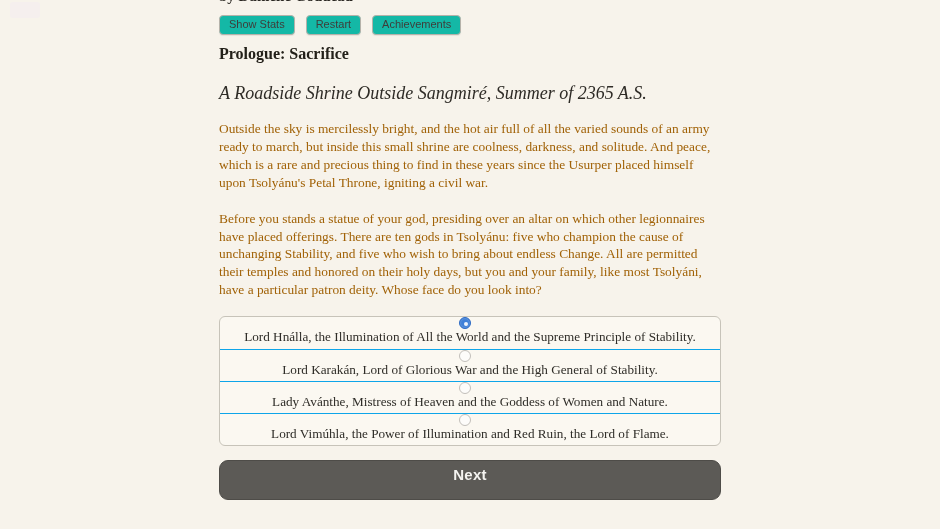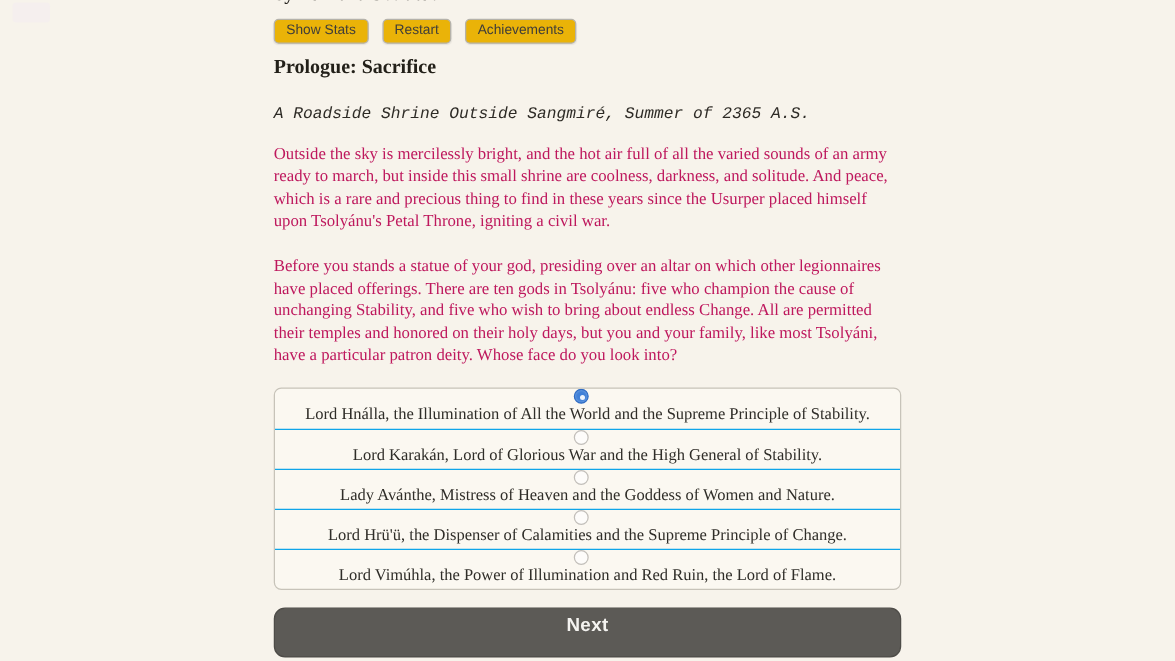--- a/index.html
+++ b/index.html
@@ -17,29 +17,29 @@
   }
   .container { width:502px; margin:0 auto; position:relative; }
   .author-line {
     position:absolute; top:-12px; left:0;
     font-size:15px; font-weight:700; color:#2a2722; white-space:nowrap;
   }
   .toolbar { padding-top:15px; display:flex; gap:11px; }
   .tbtn {
     font-family:"Liberation Sans","DejaVu Sans",sans-serif;
     font-size:11px; color:#3f3d3a;
-    background:#eab308;
+    background:#14b8a6;
     border:1px solid #b5b2aa; border-radius:4px;
     padding:2px 9px 3px;
     box-shadow:0 1px 1px rgba(0,0,0,0.07);
     cursor:pointer; line-height:13px;
   }
   .heading { margin-top:10px; font-size:16px; font-weight:700; color:#232019; }
-  .scene-line { margin-top:20px; font-style:italic; font-size:13px; color:#2e2b26;font-family:Liberation Mono, monospace; }
-  .para { margin-top:16px; font-size:13.4px; line-height:17.9px; color:#be185d; text-align:left; }
+  .scene-line { margin-top:20px; font-style:italic; font-size:18px; color:#2e2b26; }
+  .para { margin-top:16px; font-size:13.4px; line-height:17.9px; color:#a16207; text-align:left; }
   .para + .para { margin-top:18px; }
   .choice-list {
     margin-top:17px;
     background:#fbf8f1;
     border:1px solid #c7c3b9;
     border-radius:6px;
     overflow:hidden;
   }
   .choice-row {
     display:flex; align-items:center;
@@ -109,24 +109,20 @@
     <div class="choice-row">
       <span class="radio"></span>
       <span class="choice-label">Lord Karakán, Lord of Glorious War and the High General of Stability.</span>
     </div>
     <div class="choice-row">
       <span class="radio"></span>
       <span class="choice-label">Lady Avánthe, Mistress of Heaven and the Goddess of Women and Nature.</span>
     </div>
     <div class="choice-row">
       <span class="radio"></span>
-      <span class="choice-label">Lord Hrü'ü, the Dispenser of Calamities and the Supreme Principle of Change.</span>
-    </div>
-    <div class="choice-row">
-      <span class="radio"></span>
       <span class="choice-label">Lord Vimúhla, the Power of Illumination and Red Ruin, the Lord of Flame.</span>
     </div>
   </div>
 
   <div class="next-button">
     <span class="next-label">Next</span>
   </div>
 
 </div>
 

